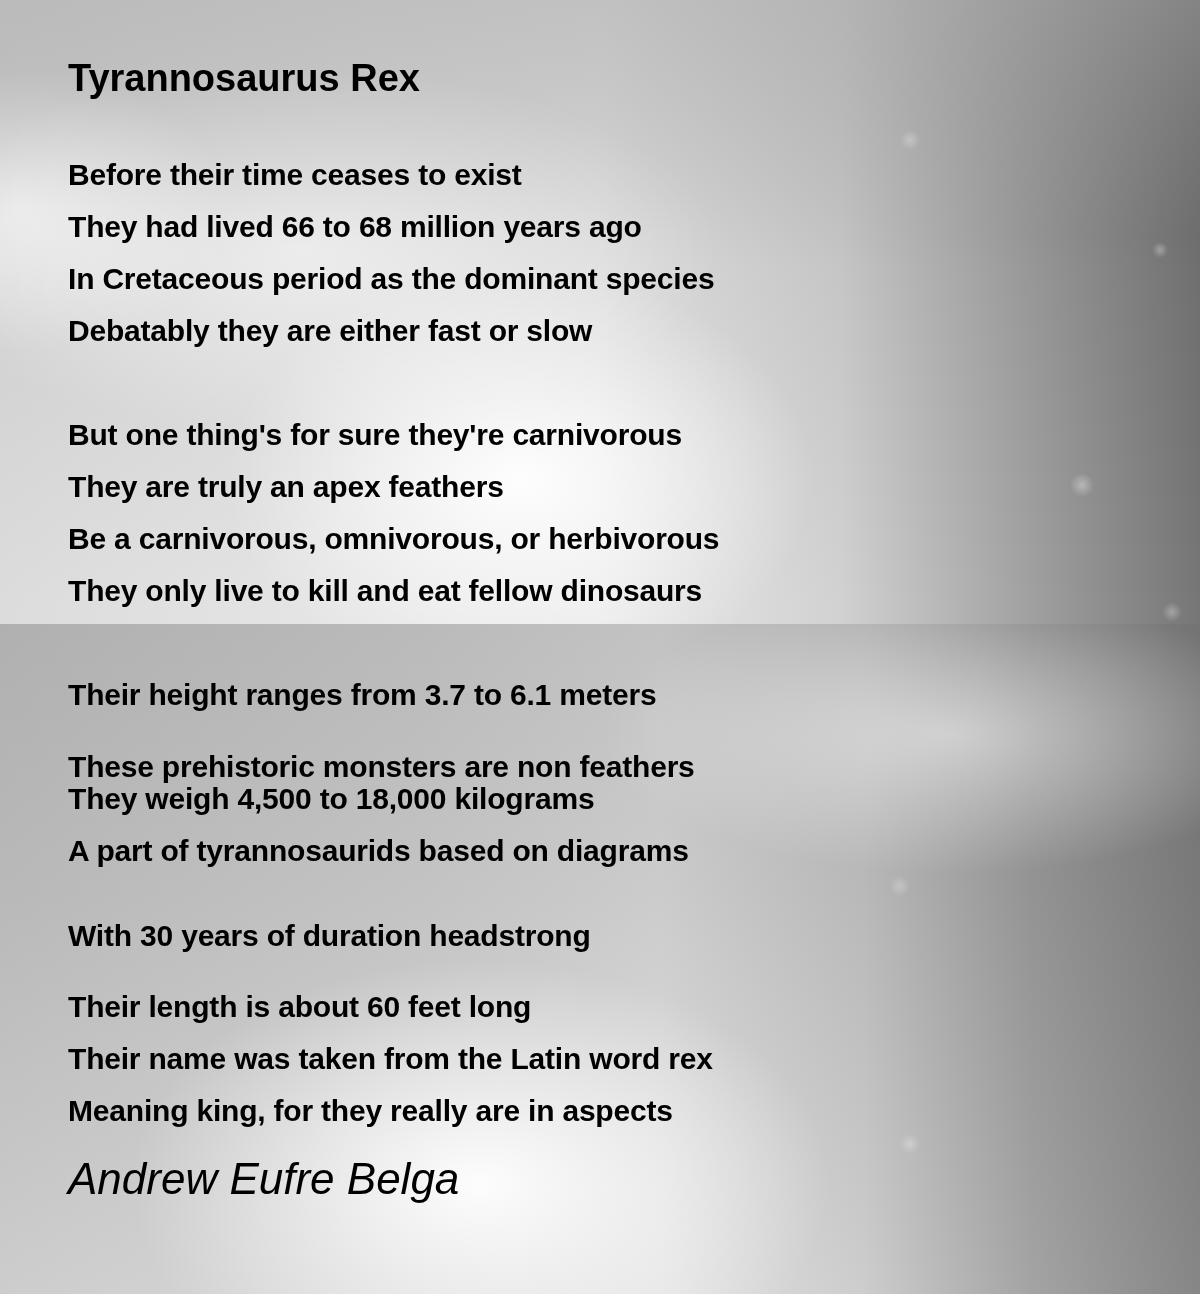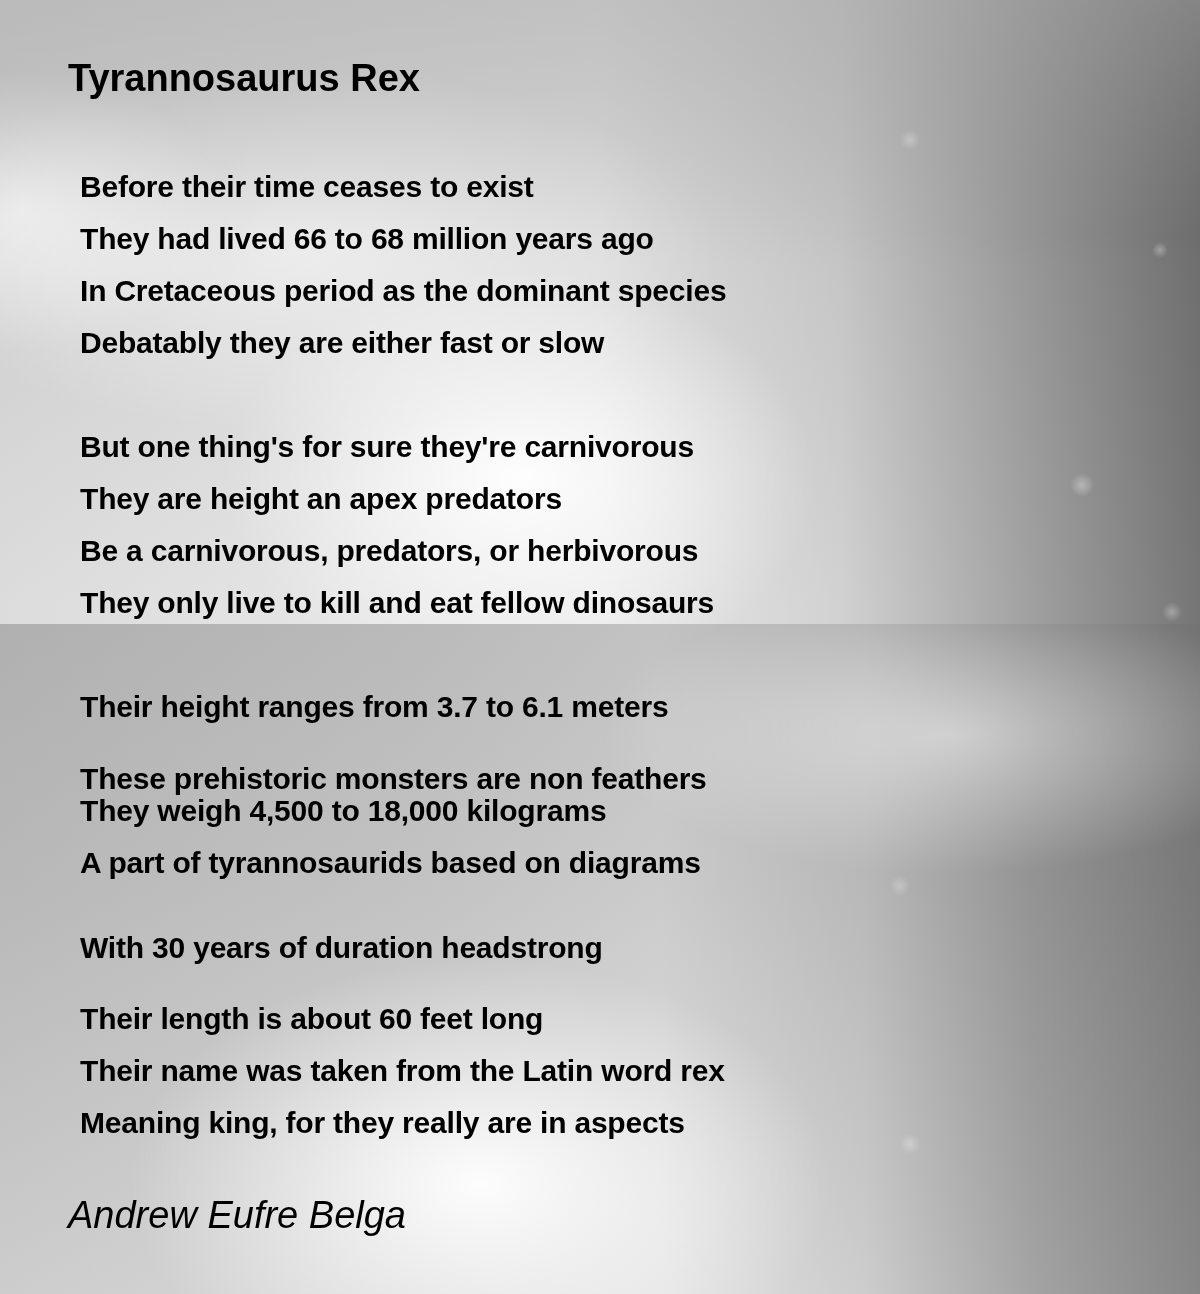--- a/index.html
+++ b/index.html
@@ -43,27 +43,27 @@
       background-blend-mode: normal, normal, normal, normal, normal, multiply, normal;
     }
     .content {
       position: absolute; left: 68px; top: 0; width: 1100px; color: #000;
     }
     .title {
       position: absolute; left: 0; top: 56px; margin: 0;
       font-size: 38px; font-weight: bold; line-height: 44px; white-space: nowrap;
     }
     .line {
-      position: absolute; left: 0; margin: 12px;
+      position: absolute; left: 0; margin: 0;
       font-size: 30px; font-weight: bold; line-height: 36px; white-space: nowrap;
       letter-spacing: -0.2px;
     }
     .author {
-      position: absolute; left: 0; top: 1192px; margin: 0;
-      font-size: 38px; font-style: italic; font-weight: normal; line-height: 46px; white-space: nowrap;
+      position: absolute; left: 0; top: 1156px; margin: 0;
+      font-size: 44px; font-style: italic; font-weight: normal; line-height: 46px; white-space: nowrap;
     }
   </style>
 </head>
 <body>
 
 <div class="bg-panel top">
   <div class="bg-layer"></div>
 </div>
 <div class="bg-panel bottom">
   <div class="bg-layer"></div>
@@ -74,22 +74,22 @@
 
   <div>
     <p class="line" style="top:157px">Before their time ceases to exist</p>
     <p class="line" style="top:209px">They had lived 66 to 68 million years ago</p>
     <p class="line" style="top:261px">In Cretaceous period as the dominant species</p>
     <p class="line" style="top:313px">Debatably they are either fast or slow</p>
   </div>
 
   <div>
     <p class="line" style="top:417px">But one thing's for sure they're carnivorous</p>
-    <p class="line" style="top:469px">They are height an apex predators</p>
-    <p class="line" style="top:521px">Be a carnivorous, predators, or herbivorous</p>
+    <p class="line" style="top:469px">They are truly an apex feathers</p>
+    <p class="line" style="top:521px">Be a carnivorous, omnivorous, or herbivorous</p>
     <p class="line" style="top:573px">They only live to kill and eat fellow dinosaurs</p>
   </div>
 
   <div>
     <p class="line" style="top:677px">Their height ranges from 3.7 to 6.1 meters</p>
     <p class="line" style="top:749px">These prehistoric monsters are non feathers</p>
     <p class="line" style="top:781px">They weigh 4,500 to 18,000 kilograms</p>
     <p class="line" style="top:833px">A part of tyrannosaurids based on diagrams</p>
   </div>
 

